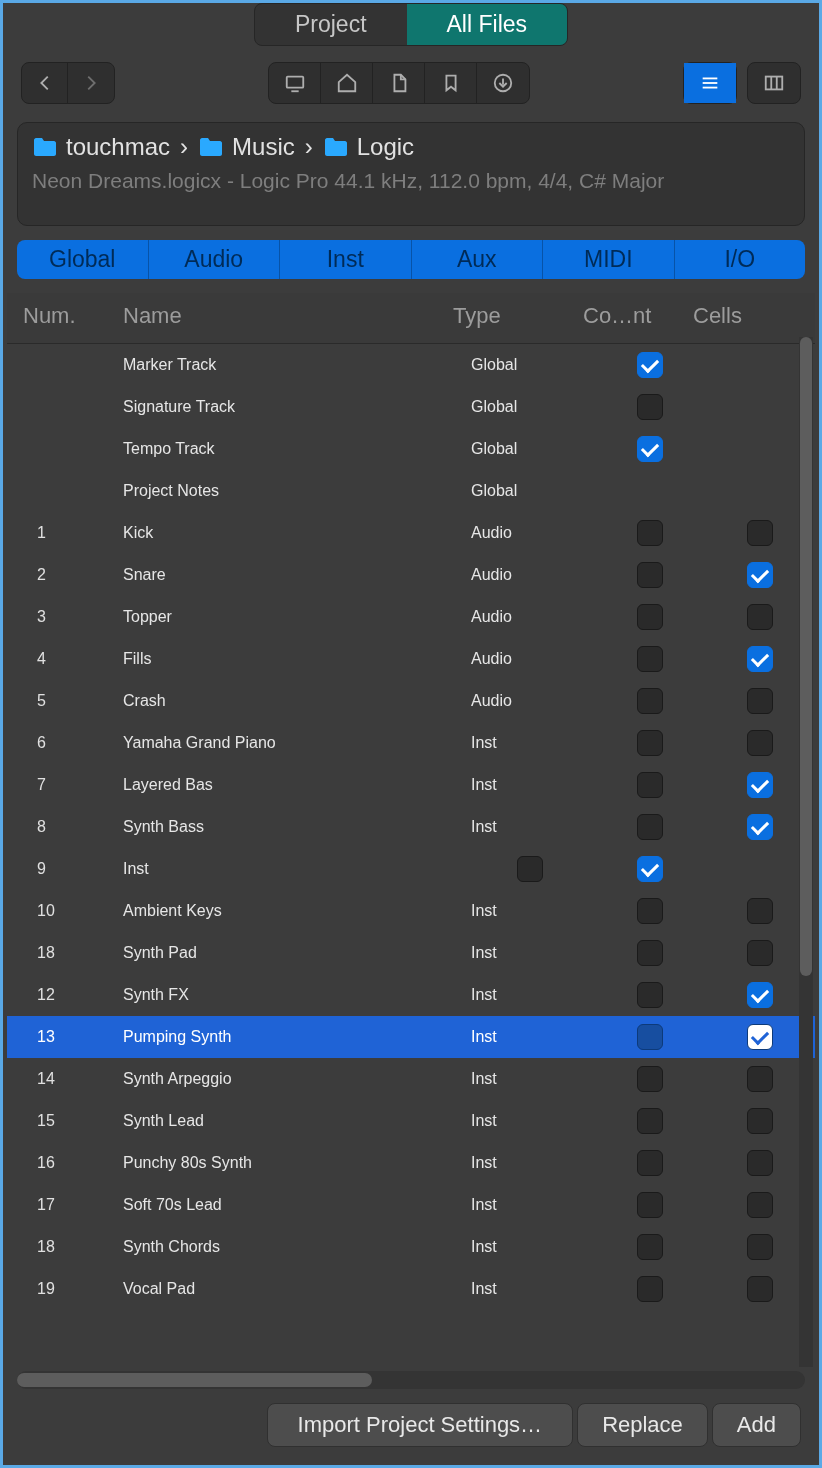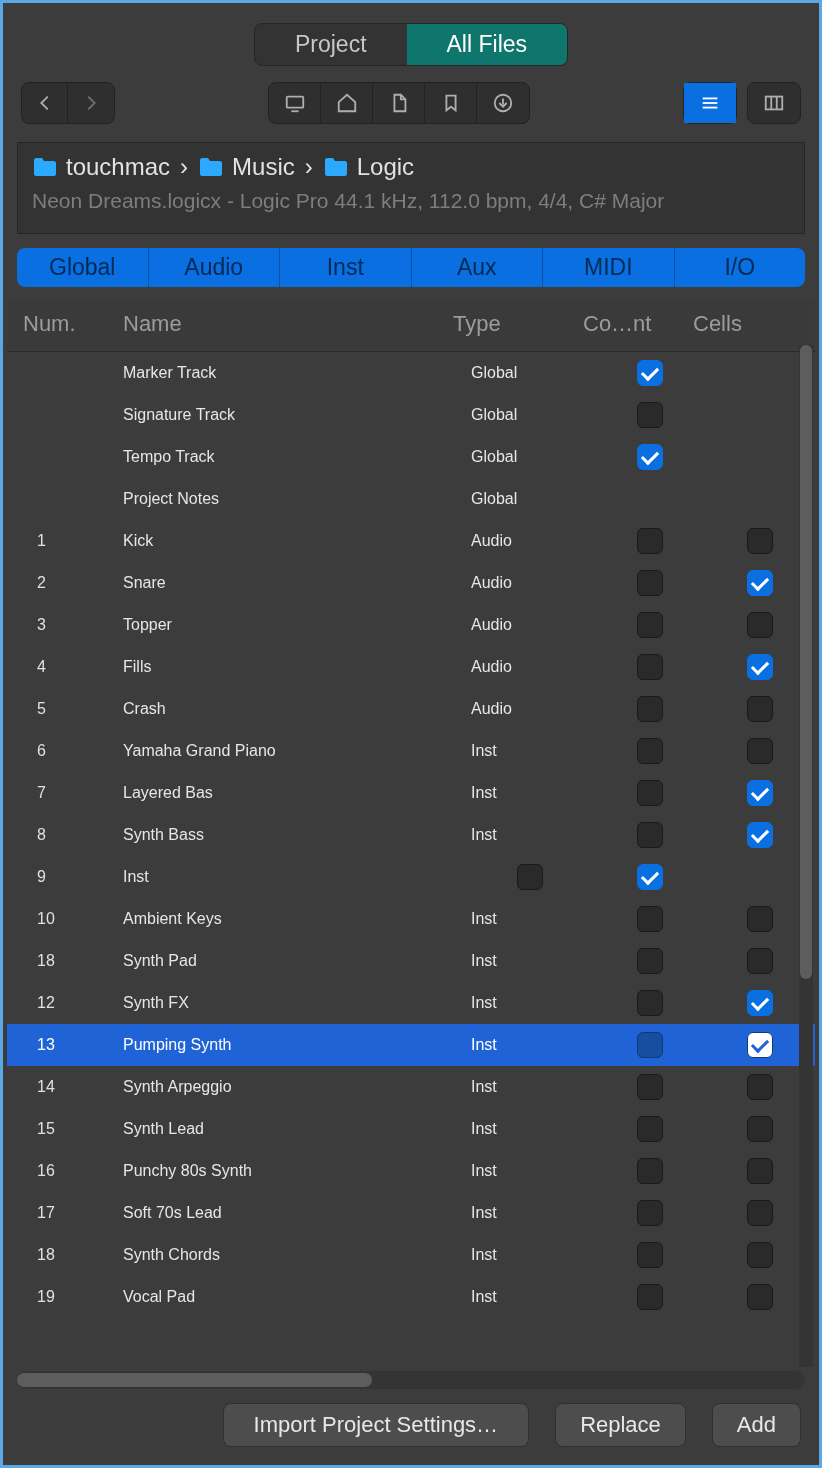--- a/index.html
+++ b/index.html
@@ -1,38 +1,38 @@
 <!DOCTYPE html>
 <html><head>
 <meta charset="utf-8">
 <style>
   * { box-sizing: border-box; margin: 0; padding: 0; font-family: -apple-system, "Helvetica Neue", Arial, sans-serif; }
   body { background:#3c3c3c; width:822px; height:1468px; border:3px solid #5aa9e6; overflow:hidden;}
   .window { width:100%; height:100%; display:flex; flex-direction:column; background:#3c3c3c; }
 
   
-  .top-tabs { display:flex; justify-content:center; padding:20px 0 6px 0;text-align:right; }
+  .top-tabs { display:flex; justify-content:center; padding:0 0 6px 0;text-align:right; }
   .seg { display:flex; background:#333; border-radius:8px; overflow:hidden; border:1px solid #262626;}
   .seg-btn { padding:7px 40px; font-size:23px; color:#c7c7c7; cursor:pointer; }
   .seg-btn.active { background:#0f766e; color:#fff; font-weight:400;}
   
   
   .toolbar { display:flex; align-items:center; justify-content:space-between; padding:10px 18px 10px 18px; }
   .toolbar .group { display:flex; gap:0; background:#2f2f2f; border-radius:8px; border:1px solid #222;}
   .toolbar .btn { width:52px; height:40px; display:flex; align-items:center; justify-content:center; color:#b6b6b6; cursor:pointer; border-right:1px solid #222;}
   .toolbar .btn:last-child { border-right:none; }
   .toolbar .btn svg { width:22px; height:22px; stroke:#aeaeae; fill:none; stroke-width:2;}
   .toolbar .right .btn.active { background:#0a6fe0; color:#fff;}
   .toolbar .right .btn.active svg { stroke:#fff; }
   .toolbar .right { display:flex; gap:10px; }
   .toolbar .nav .btn { width:46px; }
   .nav .btn:last-child svg {opacity:.5;}
 
   
-  .path-panel { margin:8px 14px 14px 14px; background:#333; border:1px solid #262626; border-radius:1px; padding:10px 14px 20px 14px;}
+  .path-panel { margin:8px 14px 14px 14px; background:#333; border:1px solid #262626; border-radius:10px; padding:10px 14px 32px 14px;}
   .breadcrumb { display:flex; align-items:center; gap:10px; font-size:24px; color:#e2e2e2; flex-wrap:wrap;}
   .crumb { display:flex; align-items:center; gap:8px; cursor:pointer;}
   .crumb .folder-icon { width:26px; height:22px; display:inline-block;}
   .project-info { color:#7e7e7e; font-size:21px; margin-top:8px;}
   .folder-icon svg{display:block;}
 
   
   .filters { display:flex; margin:0 14px; }
   .filter { flex:1; text-align:center; background:#0a6fe0; color:#002b57; font-size:23px; font-weight:500; padding:6px 0; cursor:pointer; border-right:1px solid rgba(0,0,0,.25);}
   .filter:first-child { border-top-left-radius:8px; border-bottom-left-radius:8px;}
@@ -58,21 +58,21 @@
   .row.selected .chk.on::after{ border-color:#1f63d6;}
 
   
   .vscroll { position:absolute; right:2px; top:44px; bottom:0; width:14px; background:#343434;}
   .vscroll .thumb { position:absolute; left:1px; right:1px; top:0; height:62%; background:#5d5d5d; border-radius:7px;}
 
   .hscroll { height:18px; margin:4px 14px 0 14px; background:#343434; border-radius:9px; position:relative;}
   .hscroll .thumb { position:absolute; left:0; top:2px; bottom:2px; width:45%; background:#5d5d5d; border-radius:7px;}
 
   
-  .footer { display:flex; justify-content:flex-end; gap:26px; padding:14px 18px 18px 18px; align-items:center;}
+  .footer { display:flex; justify-content:flex-end; gap:4px; padding:14px 18px 18px 18px; align-items:center;}
   .footer .fbtn { background:#4d4d4d; color:#e8e8e8; border:1px solid #303030; border-radius:8px; padding:8px 24px; font-size:22px; cursor:pointer;}
   .footer .fbtn.wide { padding:8px 30px;}
 </style>
 </head>
 <body>
 
 <div class="window">
 
   <div class="top-tabs">
     <div class="seg">

